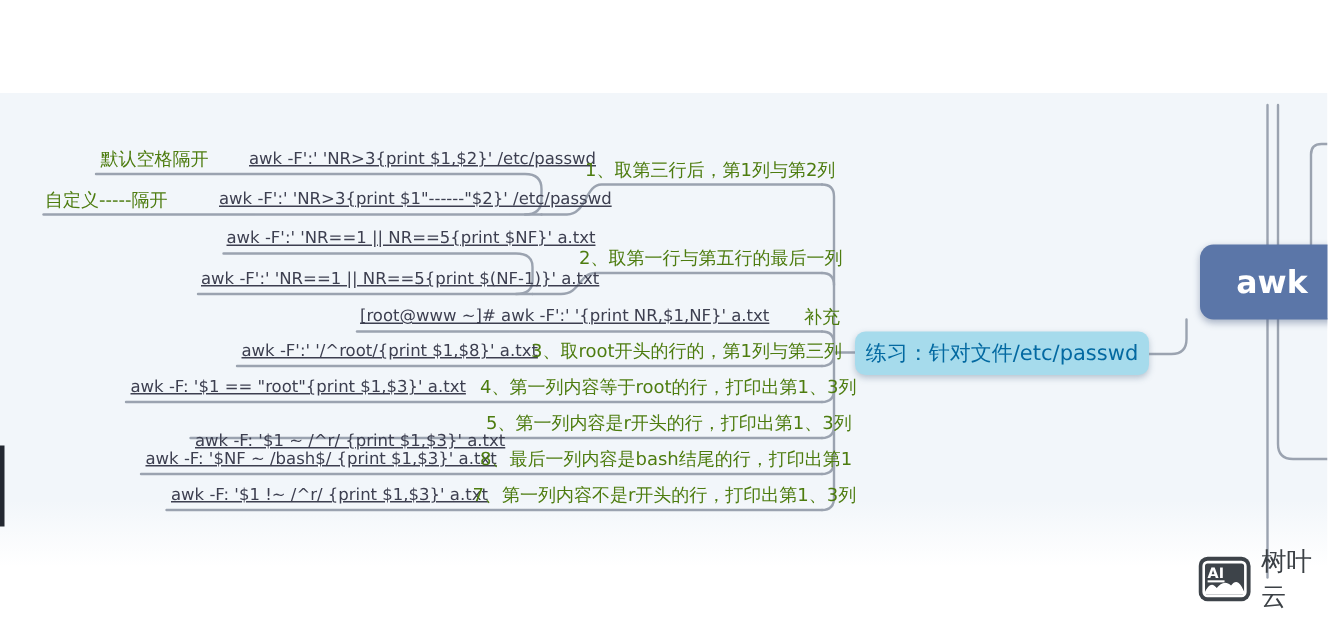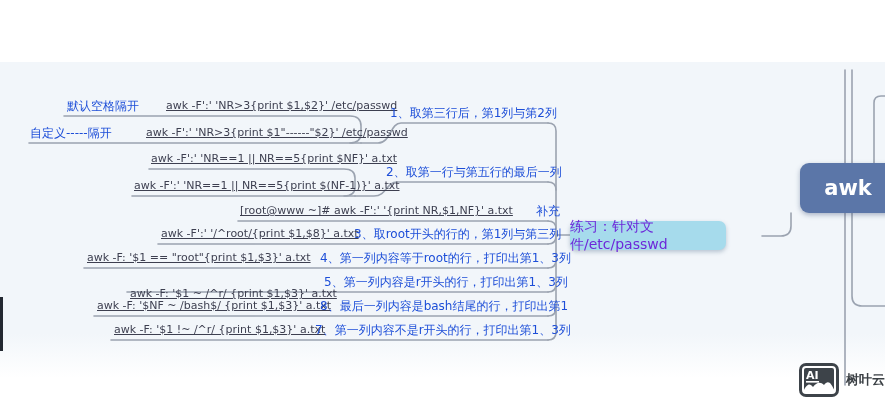--- a/index.html
+++ b/index.html
@@ -10,43 +10,43 @@
   }
   .panel{
     position:absolute;left:0;top:62px;width:885px;height:316px;
     background:linear-gradient(180deg,#f2f6fa 0%,#f2f6fa 86%,rgba(242,246,250,0) 100%);
   }
   svg.lines{position:absolute;left:0;top:0;}
   .t{
     position:absolute;white-space:nowrap;line-height:16px;height:16px;
   }
   .cmd{font-size:11px;color:#3d3f50;text-decoration:underline;}
-  .cn{font-size:12px;color:#1d4ed8;}
+  .cn{font-size:12px;color:#4d7c0f;}
   .node-exercise{
-    position:absolute;left:570px;top:221px;width:156px;height:29px;
+    position:absolute;left:570px;top:221px;width:196px;height:29px;
     background:#a6dbec;border-radius:7px;
     display:flex;align-items:center;justify-content:center;
-    font-size:14px;color:#6d28d9;
+    font-size:14px;color:#0369a1;
     box-shadow:0 2px 4px rgba(110,135,160,.45);
   }
   .node-center{
     position:absolute;left:800px;top:163px;width:96px;height:50px;
     background:#5b76a8;border-radius:9px;
     display:flex;align-items:center;justify-content:center;
     font-size:21px;font-weight:bold;color:#ffffff;
     box-shadow:0 2px 5px rgba(60,80,120,.4);
   }
   .edge-artifact{
     position:absolute;left:0;top:297px;width:3px;height:54px;background:#232831;
   }
   .watermark{
     position:absolute;left:780px;top:363px;display:flex;align-items:center;gap:7px;padding-left:19px;
   }
   .brand{
-    font-size:13px;font-weight:bold;color:#3b4045;
+    font-size:17px;font-weight:normal;color:#3b4045;
     font-family:"DejaVu Sans","Liberation Sans",sans-serif;
   }
 </style>
 </head>
 <body>
 
 <div class="panel"></div>
 
 <svg class="lines" width="885" height="414" viewBox="0 0 885 414">
   <g fill="none" stroke="#9ba3b0" stroke-width="1.6" stroke-linecap="round">

